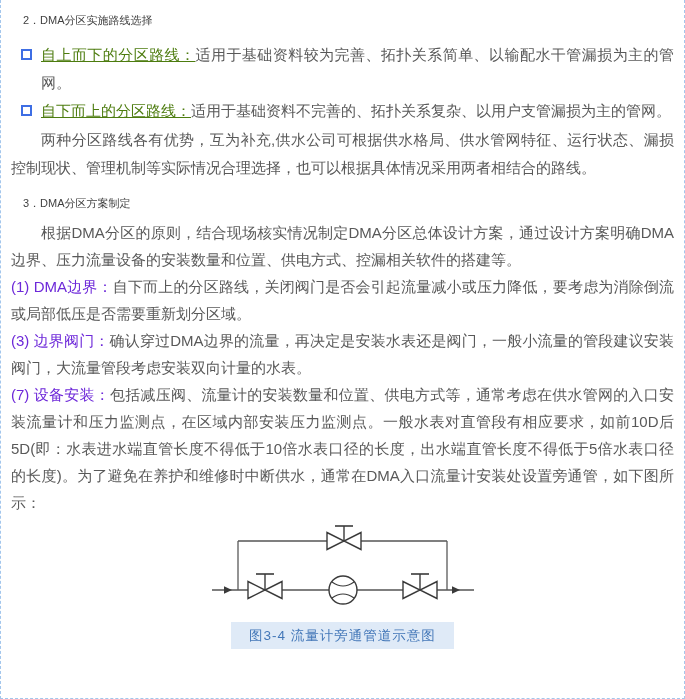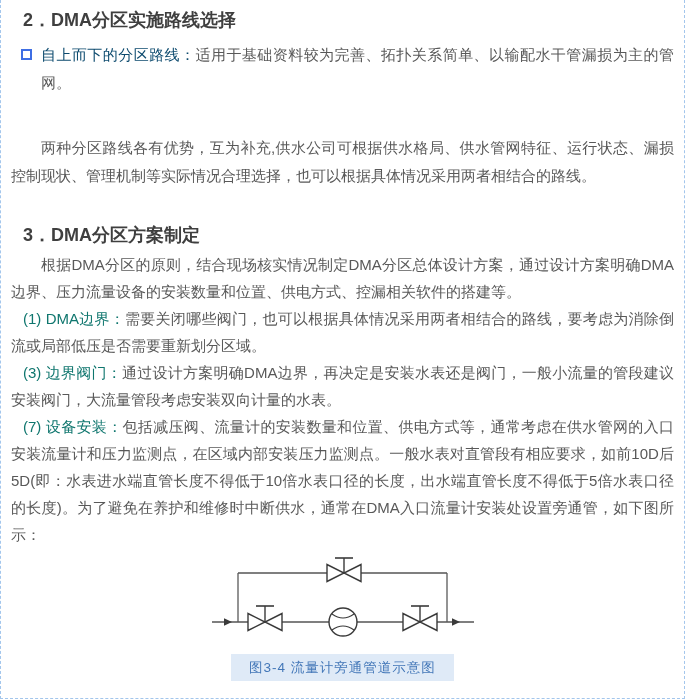--- a/index.html
+++ b/index.html
@@ -6,76 +6,80 @@
   body{
     width:685px;height:699px;box-sizing:border-box;
     background:#ffffff;overflow:hidden;
     padding:8px 10px 0 10px;
     border-left:1px dashed #a3c6ec;
     border-right:1px dashed #a3c6ec;
     border-bottom:1px dashed #a3c6ec;
     font-family:"Liberation Sans","DejaVu Sans",sans-serif;
   }
   .sec-heading{
-    font-size:18px;font-weight:bold;color:#3f3f3f;
+    font-size:11px;font-weight:normal;color:#3f3f3f;
     padding-left:12px;margin:0 0 4px 0;line-height:24px;
   }
   .para{
     font-size:15px;color:#595959;line-height:28px;
     margin:0;text-align:justify;
   }
   .indent{text-indent:2em;}
   .bullets{margin:9px 0 0 0;padding:0;list-style:none;}
   .bullet{
     position:relative;padding-left:30px;
     font-size:15px;color:#595959;line-height:28px;text-align:justify;
   }
   .bullet-sq{
     position:absolute;left:10px;top:8px;width:7px;height:7px;
     border:2px solid #3e6ee4;background:#ffffff;display:block;
   }
-  .blue{color:#0c4a6e;}
-  .summary{margin-top:37px;}
-  .h3{margin-top:33px;}
+  .blue{color:#4d7c0f;text-decoration:underline;}
+  .summary{margin-top:1px;}
+  .h3{margin-top:9px;}
   .sec3 .para{line-height:27px;}
-  .item-label{color:#0f766e;margin-left:12px;}
+  .item-label{color:#6d28d9;}
   .diagram-wrap{margin:3px 0 0 0;text-align:center;}
   .diagram{display:block;margin:0 auto;}
   .caption-box{
     width:223px;height:27px;margin:3px auto 0 auto;
     background:#dfeaf7;color:#4377b8;
     font-size:13.5px;line-height:27px;text-align:center;
     letter-spacing:1px;
   }
 </style>
 </head>
 <body>
 
 <section class="sec2">
   <h2 class="sec-heading">2．DMA分区实施路线选择</h2>
 
   <ul class="bullets">
     <li class="bullet">
       <span class="bullet-sq"></span>
       <span class="blue">自上而下的分区路线：</span><span>适用于基础资料较为完善、拓扑关系简单、以输配水干管漏损为主的管网。</span>
     </li>
+    <li class="bullet">
+      <span class="bullet-sq"></span>
+      <span class="blue">自下而上的分区路线：</span><span>适用于基础资料不完善的、拓扑关系复杂、以用户支管漏损为主的管网。</span>
+    </li>
   </ul>
 
   <p class="para indent summary">两种分区路线各有优势，互为补充,供水公司可根据供水格局、供水管网特征、运行状态、漏损控制现状、管理机制等实际情况合理选择，也可以根据具体情况采用两者相结合的路线。</p>
 </section>
 
 <section class="sec3">
   <h2 class="sec-heading h3">3．DMA分区方案制定</h2>
   <p class="para indent">根据DMA分区的原则，结合现场核实情况制定DMA分区总体设计方案，通过设计方案明确DMA边界、压力流量设备的安装数量和位置、供电方式、控漏相关软件的搭建等。</p>
 
   <p class="para">
-    <span class="item-label">(1) DMA边界：</span><span>需要关闭哪些阀门，也可以根据具体情况采用两者相结合的路线，要考虑为消除倒流或局部低压是否需要重新划分区域。</span>
+    <span class="item-label">(1) DMA边界：</span><span>自下而上的分区路线，关闭阀门是否会引起流量减小或压力降低，要考虑为消除倒流或局部低压是否需要重新划分区域。</span>
   </p>
   <p class="para">
-    <span class="item-label">(3) 边界阀门：</span><span>通过设计方案明确DMA边界，再决定是安装水表还是阀门，一般小流量的管段建议安装阀门，大流量管段考虑安装双向计量的水表。</span>
+    <span class="item-label">(3) 边界阀门：</span><span>确认穿过DMA边界的流量，再决定是安装水表还是阀门，一般小流量的管段建议安装阀门，大流量管段考虑安装双向计量的水表。</span>
   </p>
   <p class="para">
     <span class="item-label">(7) 设备安装：</span><span>包括减压阀、流量计的安装数量和位置、供电方式等，通常考虑在供水管网的入口安装流量计和压力监测点，在区域内部安装压力监测点。一般水表对直管段有相应要求，如前10D后5D(即：水表进水端直管长度不得低于10倍水表口径的长度，出水端直管长度不得低于5倍水表口径的长度)。为了避免在养护和维修时中断供水，通常在DMA入口流量计安装处设置旁通管，如下图所示：</span>
   </p>
 </section>
 
 <figure class="diagram-wrap" style="margin:3px 0 0 0;">
   <svg class="diagram" width="290" height="100" viewBox="0 0 290 100">
 
     <line x1="14" y1="71" x2="276" y2="71" stroke="#7f7f7f" stroke-width="2.2"></line>

